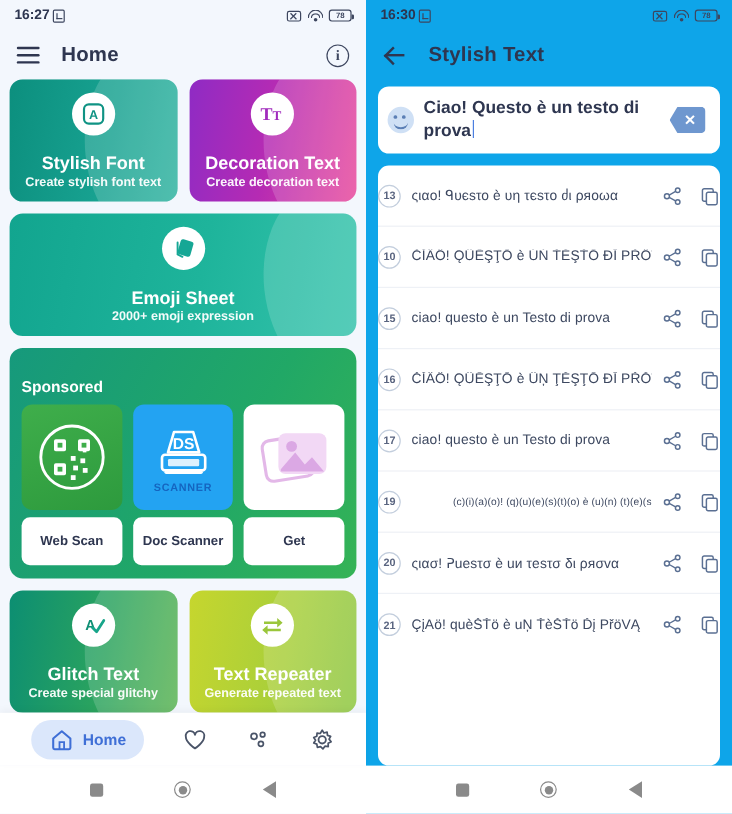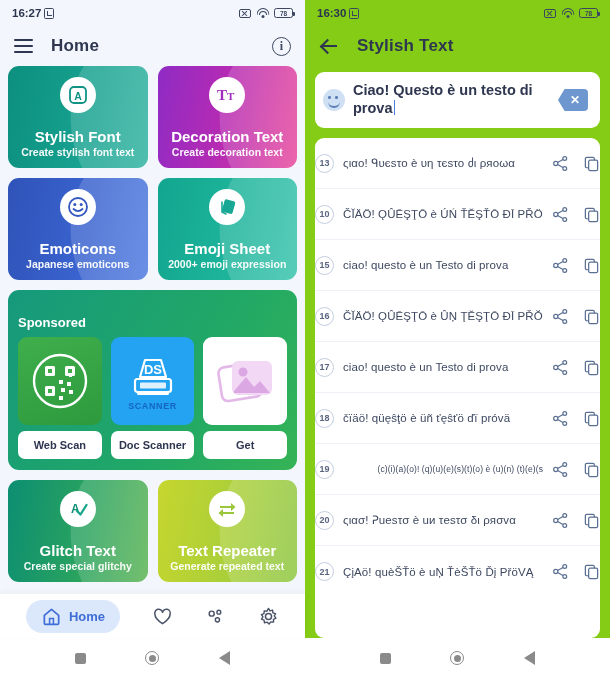--- a/index.html
+++ b/index.html
@@ -5,21 +5,21 @@
   * { box-sizing: border-box; margin: 0; padding: 0; }
   html, body {
     width: 610px; height: 678px;
     font-family: "Liberation Sans", sans-serif;
     background: #ffffff;
     overflow: hidden;
   }
   .screens { display: flex; width: 610px; height: 678px; }
   .phone { width: 305px; height: 678px; display: flex; flex-direction: column; position: relative; }
   .phone-left { background: #f3f7fd; }
-  .phone-right { background: #84cc16; }
+  .phone-right { background: #0ea5e9; }
 
   
   .statusbar {
     height: 26px; flex: 0 0 26px;
     display: flex; align-items: center; justify-content: space-between;
     padding: 0 12px;
     font-size: 11.5px; color: #2c3550; font-weight: 600;
   }
   .status-left { display: flex; align-items: center; gap: 3px; }
   .status-right { display: flex; align-items: center; gap: 5px; }
@@ -139,21 +139,21 @@
   .sp-row { display: flex; gap: 9px; }
   .sp-item { flex: 1; display: flex; flex-direction: column; gap: 6px; }
   .sp-thumb {
     height: 88px; border-radius: 9px; display: flex; align-items: center; justify-content: center;
     overflow: hidden; position: relative; cursor: pointer;
   }
   .sp-thumb.green { background: linear-gradient(160deg, #3fae4b, #2d9a3d); }
   .sp-thumb.blue  { background: #23a3f2; flex-direction: column; gap: 0; }
   .sp-thumb.white { background: #ffffff; }
   .sp-btn {
-    background: #fff; border-radius: 7px; height: 28px;
+    background: #fff; border-radius: 7px; height: 40px;
     display: flex; align-items: center; justify-content: center;
     font-size: 11px; font-weight: 700; color: #2e3650; cursor: pointer;
   }
   .ds-label { font-size: 9px; font-weight: 800; color: #1565c0; letter-spacing: 0.6px; margin-top: -2px; }
 
   
   .bottomnav {
     flex: 0 0 44px; height: 44px; background: #fff;
     display: flex; align-items: center; justify-content: space-around;
     padding: 0 10px; position: relative; z-index: 5;
@@ -295,33 +295,20 @@
               <text x="1" y="14" font-family="Liberation Serif, serif" font-size="15" font-weight="700" fill="#a12bbd">T</text>
               <text x="11" y="14" font-family="Liberation Serif, serif" font-size="11" font-weight="700" fill="#a12bbd">T</text>
             </svg>
           </div>
           <div class="ctitle">Decoration Text</div>
           <div class="csub">Create decoration text</div>
         </div>
       </div>
 
       <div class="grid2">
-        <div class="fcard c-emoti">
-          <div class="swoosh"></div>
-          <div class="circ">
-            <svg class="ic-emo" width="22" height="22" viewBox="0 0 22 22">
-              <circle cx="11" cy="11" r="9" fill="none" stroke="#3558c0" stroke-width="1.8"></circle>
-              <circle cx="7.8" cy="8.6" r="1.5" fill="#3558c0"></circle>
-              <circle cx="14.2" cy="8.6" r="1.5" fill="#3558c0"></circle>
-              <path d="M6.5 13 Q11 17.2 15.5 13" fill="none" stroke="#3558c0" stroke-width="1.8" stroke-linecap="round"></path>
-            </svg>
-          </div>
-          <div class="ctitle">Emoticons</div>
-          <div class="csub">Japanese emoticons</div>
-        </div>
         <div class="fcard c-emoji">
           <div class="swoosh"></div>
           <div class="circ">
             <svg class="ic-sheet" width="22" height="22" viewBox="0 0 22 22">
               <rect x="7" y="4" width="11" height="13" rx="2" fill="#16a795" transform="rotate(16 12 11)"></rect>
               <path d="M6 6 L6 16 L10 18" fill="none" stroke="#16a795" stroke-width="1.6" stroke-linecap="round"></path>
             </svg>
           </div>
           <div class="ctitle">Emoji Sheet</div>
           <div class="csub">2000+ emoji expression</div>
@@ -548,36 +535,20 @@
             <circle cx="13.5" cy="14.2" r="2" fill="none" stroke="#5a6f92" stroke-width="1.3"></circle>
             <path d="M6 8 L11.6 4.8 M6 10 L11.6 13.2" stroke="#5a6f92" stroke-width="1.2"></path>
           </svg>
           <svg class="licon" viewBox="0 0 18 18">
             <rect x="2.5" y="2.5" width="9.5" height="11" rx="1.5" fill="none" stroke="#5a6f92" stroke-width="1.3"></rect>
             <rect x="6" y="5.5" width="9.5" height="11" rx="1.5" fill="#fff" stroke="#5a6f92" stroke-width="1.3"></rect>
           </svg>
         </div>
       </div>
       <div class="lrow">
-        <div class="lnum">18</div>
-        <div class="ltext">čïäö! qüęŝţö è üñ ťęŝťö ďï próvä</div>
-        <div class="licons">
-          <svg class="licon" viewBox="0 0 18 18">
-            <circle cx="13.5" cy="3.8" r="2" fill="none" stroke="#5a6f92" stroke-width="1.3"></circle>
-            <circle cx="4" cy="9" r="2.2" fill="none" stroke="#5a6f92" stroke-width="1.3"></circle>
-            <circle cx="13.5" cy="14.2" r="2" fill="none" stroke="#5a6f92" stroke-width="1.3"></circle>
-            <path d="M6 8 L11.6 4.8 M6 10 L11.6 13.2" stroke="#5a6f92" stroke-width="1.2"></path>
-          </svg>
-          <svg class="licon" viewBox="0 0 18 18">
-            <rect x="2.5" y="2.5" width="9.5" height="11" rx="1.5" fill="none" stroke="#5a6f92" stroke-width="1.3"></rect>
-            <rect x="6" y="5.5" width="9.5" height="11" rx="1.5" fill="#fff" stroke="#5a6f92" stroke-width="1.3"></rect>
-          </svg>
-        </div>
-      </div>
-      <div class="lrow">
         <div class="lnum">19</div>
         <div class="ltext tiny">(c)(i)(a)(o)! (q)(u)(e)(s)(t)(o) è (u)(n) (t)(e)(s</div>
         <div class="licons">
           <svg class="licon" viewBox="0 0 18 18">
             <circle cx="13.5" cy="3.8" r="2" fill="none" stroke="#5a6f92" stroke-width="1.3"></circle>
             <circle cx="4" cy="9" r="2.2" fill="none" stroke="#5a6f92" stroke-width="1.3"></circle>
             <circle cx="13.5" cy="14.2" r="2" fill="none" stroke="#5a6f92" stroke-width="1.3"></circle>
             <path d="M6 8 L11.6 4.8 M6 10 L11.6 13.2" stroke="#5a6f92" stroke-width="1.2"></path>
           </svg>
           <svg class="licon" viewBox="0 0 18 18">

